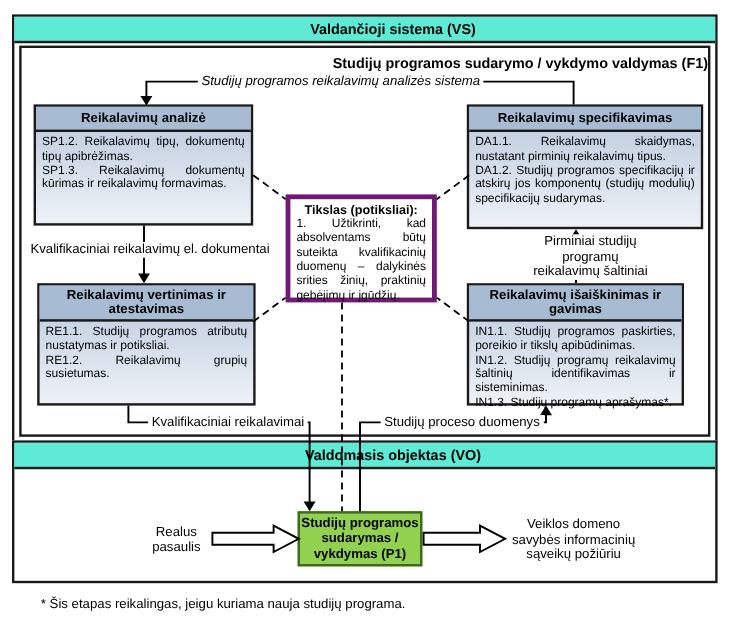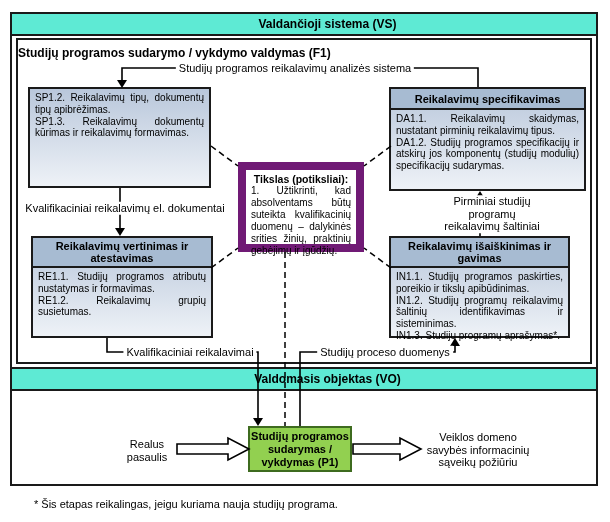--- a/index.html
+++ b/index.html
@@ -6,37 +6,37 @@
   .canvas{
     position:relative;width:610px;height:522px;background:#fff;
     font-family:"Liberation Sans",sans-serif;color:#000;overflow:hidden;
   }
   .frame{position:absolute;border:2px solid #1a1a1a;background:#fff;box-sizing:border-box;}
   .frame-header{
     height:22px;background:#5eead4;border-bottom:2px solid #1a1a1a;
     display:flex;align-items:center;justify-content:center;
     font-weight:bold;font-size:12px;box-sizing:border-box;padding-left:47px;
   }
-  .f1-title{text-align:left;font-weight:bold;font-size:12px;padding-top:6px;}
+  .f1-title{text-align:right;font-weight:bold;font-size:12px;padding-top:6px;}
   .bluebox{
     position:absolute;border:2px solid #1a1a1a;box-sizing:border-box;z-index:2;
     background:linear-gradient(#b9c7db,#eef2f7);
   }
   .bluebox-header{
     background:#a7bbd2;border-bottom:2px solid #1a1a1a;
     display:flex;align-items:center;justify-content:center;text-align:center;
     font-weight:bold;font-size:11px;line-height:12px;box-sizing:border-box;
   }
   .h-one{height:21px;}
   .h-two{height:30px;}
   .bluebox-body{padding:3px 5px 0 5px;font-size:10px;line-height:11.8px;}
   .bluebox-body .item{text-align:justify;}
   .tikslas{
     position:absolute;left:238px;top:162px;width:126px;height:90px;
-    border:8px solid #701a75;background:#fff;box-sizing:border-box;z-index:4;
+    border:4px solid #701a75;background:#fff;box-sizing:border-box;z-index:4;
     padding:3px 5px;font-size:10px;line-height:12px;
   }
   .tikslas .t-title{font-weight:bold;text-align:center;font-size:10.5px;}
   .tikslas .t-body{text-align:justify;}
   .greenbox{
     position:absolute;left:248px;top:426px;width:104px;height:46px;
     background:#92d050;border:2px solid #3e6b1f;box-sizing:border-box;z-index:4;
     display:flex;align-items:center;justify-content:center;text-align:center;
     font-weight:bold;font-size:11px;line-height:13px;white-space:pre-line;
   }
@@ -59,38 +59,39 @@
 
   <div class="frame" style="left:10px;top:12px;width:588px;height:358px;">
     <div class="frame-header">Valdančioji sistema (VS)</div>
   </div>
 
   <div class="frame" style="left:16px;top:38px;width:576px;height:326px;">
     <div class="f1-title">Studijų programos sudarymo / vykdymo valdymas (F1)</div>
   </div>
 
   <div class="bluebox" style="left:28px;top:87px;width:183px;height:101px;">
+    <div class="bluebox-header h-one">Reikalavimų analizė</div>
     <div class="bluebox-body">
       <div class="item">SP1.2. Reikalavimų tipų, dokumentų tipų apibrėžimas.</div>
       <div class="item">SP1.3. Reikalavimų dokumentų kūrimas ir reikalavimų formavimas.</div>
     </div>
   </div>
 
   <div class="bluebox" style="left:389px;top:87px;width:197px;height:104px;">
     <div class="bluebox-header h-one">Reikalavimų specifikavimas</div>
     <div class="bluebox-body">
       <div class="item">DA1.1. Reikalavimų skaidymas, nustatant pirminių reikalavimų tipus.</div>
       <div class="item">DA1.2. Studijų programos specifikacijų ir atskirų jos komponentų (studijų modulių) specifikacijų sudarymas.</div>
     </div>
   </div>
 
   <div class="bluebox" style="left:31px;top:236px;width:182px;height:102px;">
     <div class="bluebox-header h-two">Reikalavimų vertinimas ir atestavimas</div>
     <div class="bluebox-body">
-      <div class="item">RE1.1. Studijų programos atributų nustatymas ir formavimas.</div>
+      <div class="item">RE1.1. Studijų programos atributų nustatymas ir potiksliai.</div>
       <div class="item">RE1.2. Reikalavimų grupių susietumas.</div>
     </div>
   </div>
 
   <div class="bluebox" style="left:389px;top:236px;width:181px;height:102px;">
     <div class="bluebox-header h-two">Reikalavimų išaiškinimas ir gavimas</div>
     <div class="bluebox-body">
       <div class="item">IN1.1. Studijų programos paskirties, poreikio ir tikslų apibūdinimas.</div>
       <div class="item">IN1.2. Studijų programų reikalavimų šaltinių identifikavimas ir sisteminimas.</div>
       <div class="item">IN1.3. Studijų programų aprašymas*.</div>
@@ -130,21 +131,21 @@
     <path class="dash" d="M285,252 L285,426"></path>
     <path class="dash" d="M211,146 L238,166"></path>
     <path class="dash" d="M391,146 L364,166"></path>
     <path class="dash" d="M211,268 L238,248"></path>
     <path class="dash" d="M391,268 L364,248"></path>
 
     <polygon class="block" points="177,444 228,444 228,438 249,449 228,460 228,454 177,454"></polygon>
     <polygon class="block" points="353,444 400,444 400,438 421,449 400,460 400,454 353,454"></polygon>
   </svg>
 
-  <div class="lbl" style="left:295px;top:68px;">Studijų programos reikalavimų analizės sistema</div>
+  <div class="lbl" style="left:284px;top:68px;font-style:italic;">Studijų programos reikalavimų analizės sistema</div>
   <div class="lbl" style="left:125px;top:208px;">Kvalifikaciniai reikalavimų el. dokumentai</div>
   <div class="lbl multi" style="left:492px;top:214px;">Pirminiai studijų programų
 reikalavimų šaltiniai</div>
   <div class="lbl" style="left:190px;top:352px;">Kvalifikaciniai reikalavimai</div>
   <div class="lbl" style="left:385px;top:352px;">Studijų proceso duomenys</div>
   <div class="lbl multi" style="left:147px;top:450px;background:transparent;">Realus
 pasaulis</div>
   <div class="lbl multi" style="left:478px;top:450px;background:transparent;">Veiklos domeno
 savybės informacinių
 sąveikų požiūriu</div>

